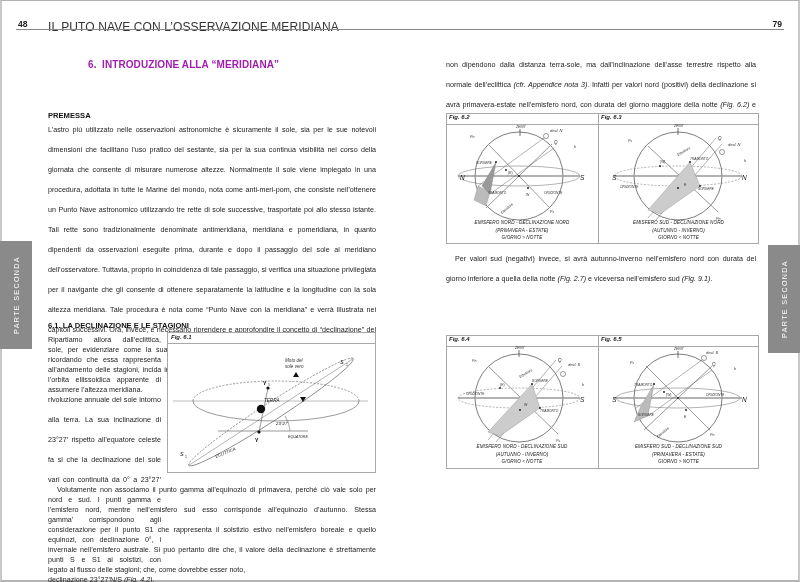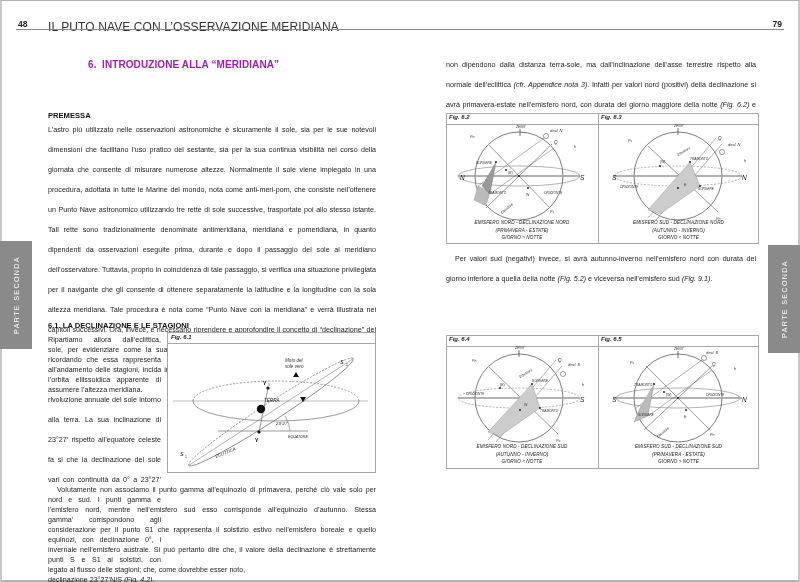--- a/index.html
+++ b/index.html
@@ -238,21 +238,21 @@
       <text x="146" y="38" font-size="3.6" font-style="italic" fill="#333">h</text>
     </svg>
     <div class="fig-caption" style="top:106px;">
       <div>EMISFERO SUD - DECLINAZIONE NORD</div>
       <div>(AUTUNNO - INVERNO)</div>
       <div>GIORNO &lt; NOTTE</div>
     </div>
   </div>
 
   <div class="body-text indent" style="left:46px;top:249px;width:310px;">
-    <span>Per valori sud (negativi) invece, si avrà autunno-inverno nell’emisfero nord con durata del giorno inferiore a quella della notte </span><i>(Fig. 5.2)</i><span> e viceversa nell’emisfero sud </span><i>(Fig. 9.1)</i><span>.</span>
+    <span>Per valori sud (negativi) invece, si avrà autunno-inverno nell’emisfero nord con durata del giorno inferiore a quella della notte </span><i>(Fig. 2.7)</i><span> e viceversa nell’emisfero sud </span><i>(Fig. 9.1)</i><span>.</span>
   </div>
 
   <div class="fig-panel" style="position:absolute;left:46px;top:335px;width:152px;height:134px;">
     <div class="fig-label">Fig. 6.4</div>
     <svg width="152" height="100" viewBox="0 0 152 100" style="position:absolute;left:0;top:11px;">
       <circle cx="73" cy="52" r="44" fill="none" stroke="#444" stroke-width="0.7"></circle>
       <ellipse cx="73" cy="52" rx="61" ry="10" fill="none" stroke="#666" stroke-width="0.5" stroke-dasharray="2,1.5"></ellipse>
       <line x1="12" y1="52" x2="134" y2="52" stroke="#999" stroke-width="1.4"></line>
       <line x1="42" y1="20" x2="112" y2="88" stroke="#999" stroke-width="1"></line>
       <line x1="110" y1="14" x2="42" y2="94" stroke="#666" stroke-width="0.5"></line>

